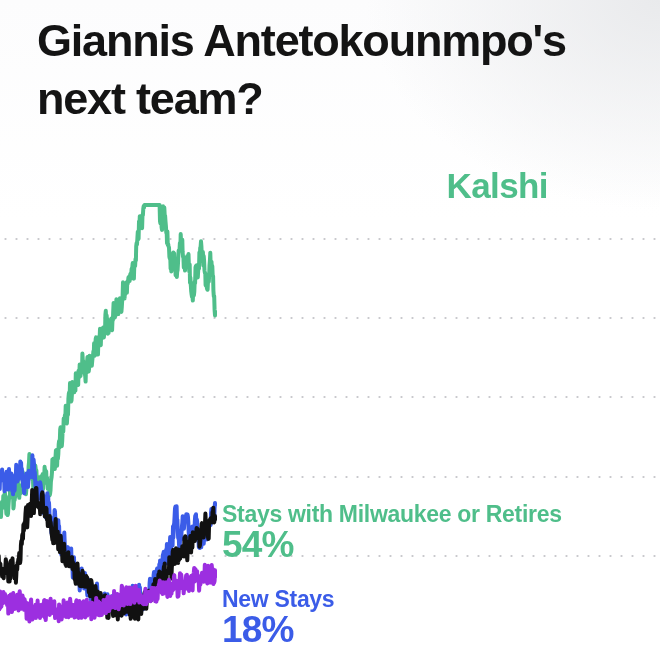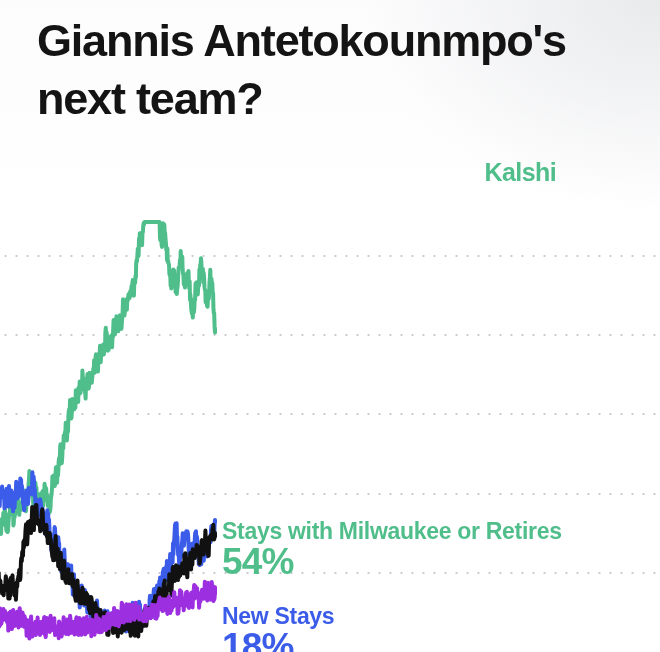--- a/index.html
+++ b/index.html
@@ -22,49 +22,48 @@
       linear-gradient(180deg, #fcfcfd 0%, #ffffff 34%);
     overflow: hidden;
   }
 
   
   #header {
     position: absolute;
     left: 0; top: 0;
     width: 584px;
     height: 220px;
-    padding-left: 8px;
   }
   #title {
     position: absolute;
     left: 37px;
     top: 12px;
     width: 600px;
     font-size: 45px;
     line-height: 58px;
     font-weight: 700;
     letter-spacing: -1.2px;
     color: #141414;
     white-space: pre-line;
   }
   #brand {
     position: absolute;
     right: 36px;
-    top: 158px;
-    font-size: 25px;
+    top: 166px;
+    font-size: 35px;
     font-weight: 700;
     letter-spacing: -0.6px;
     color: #4FBE8A;
   }
 
   
   #chart-area {
     position: absolute;
     left: 0;
-    top: 220px;
+    top: 203px;
     width: 528px;
     height: 432px;
   }
   #gridlines {
     position: absolute;
     left: 0; top: 0;
     width: 660px;
     height: 432px;
     pointer-events: none;
   }

